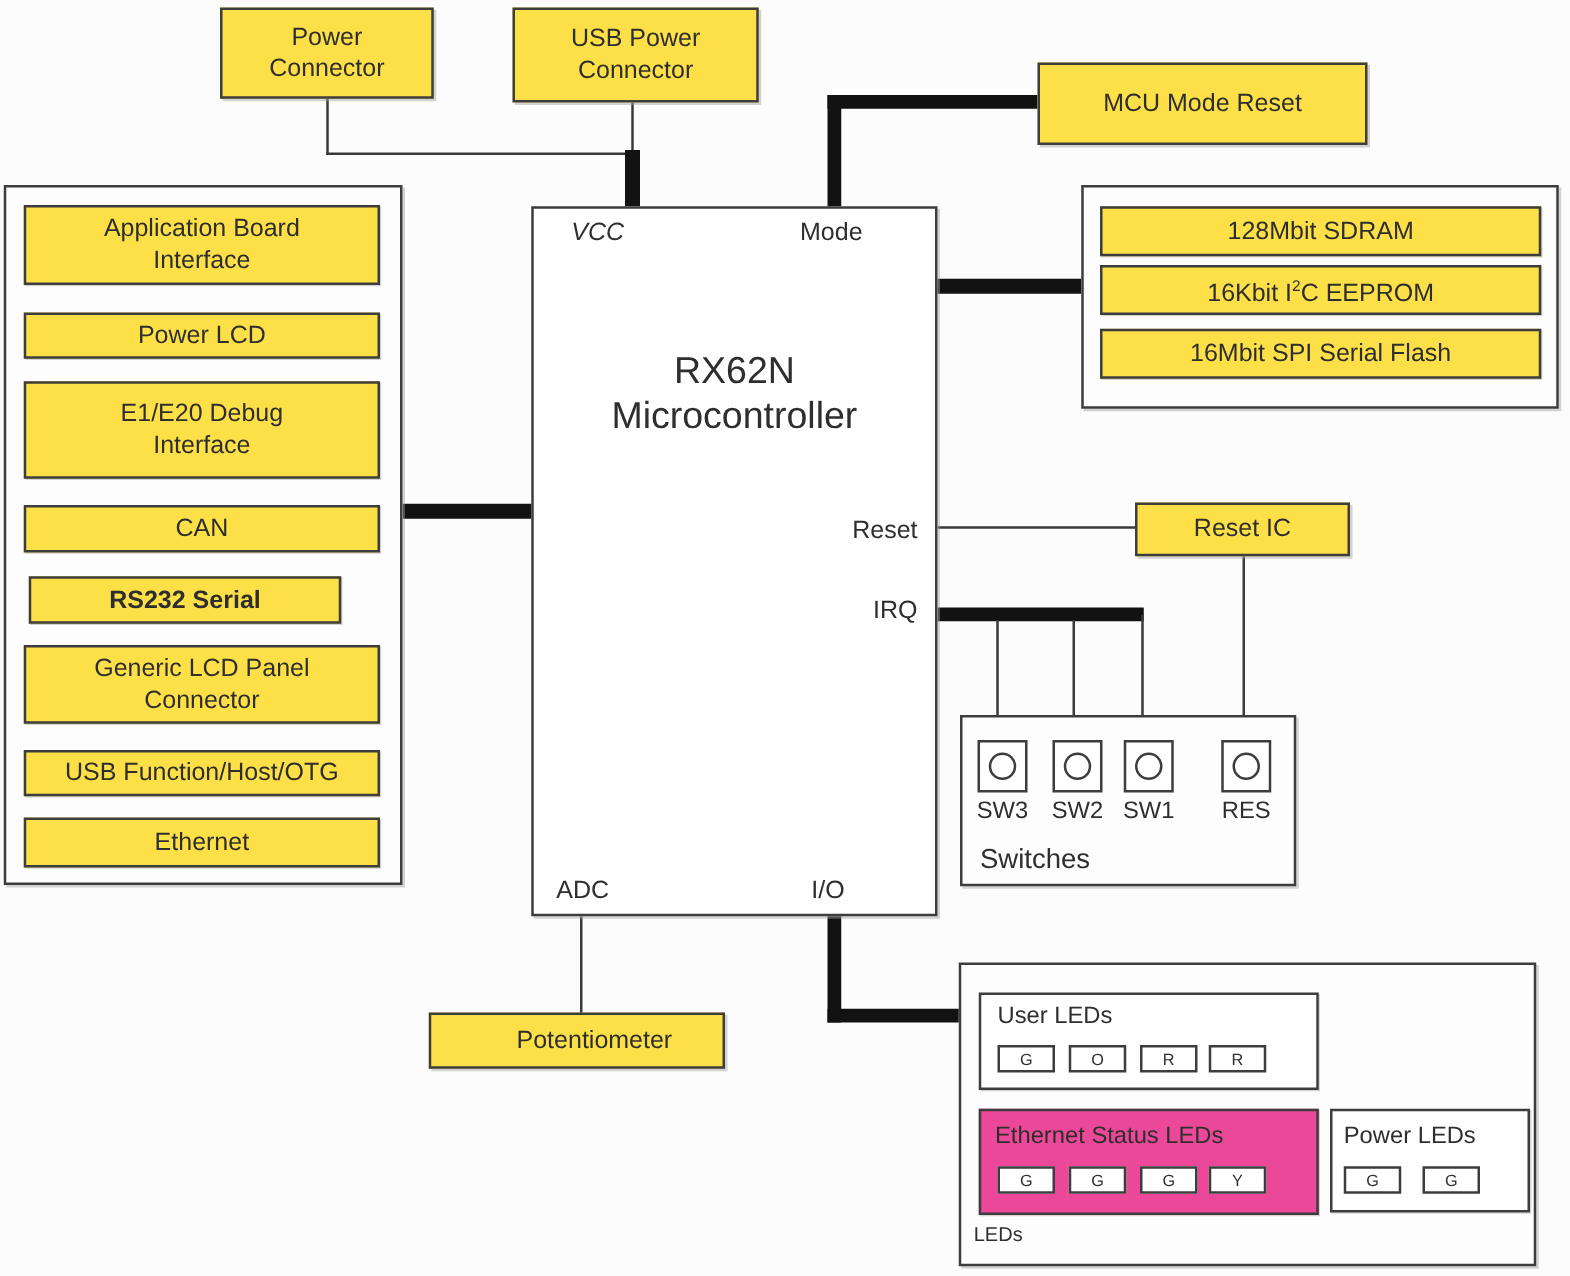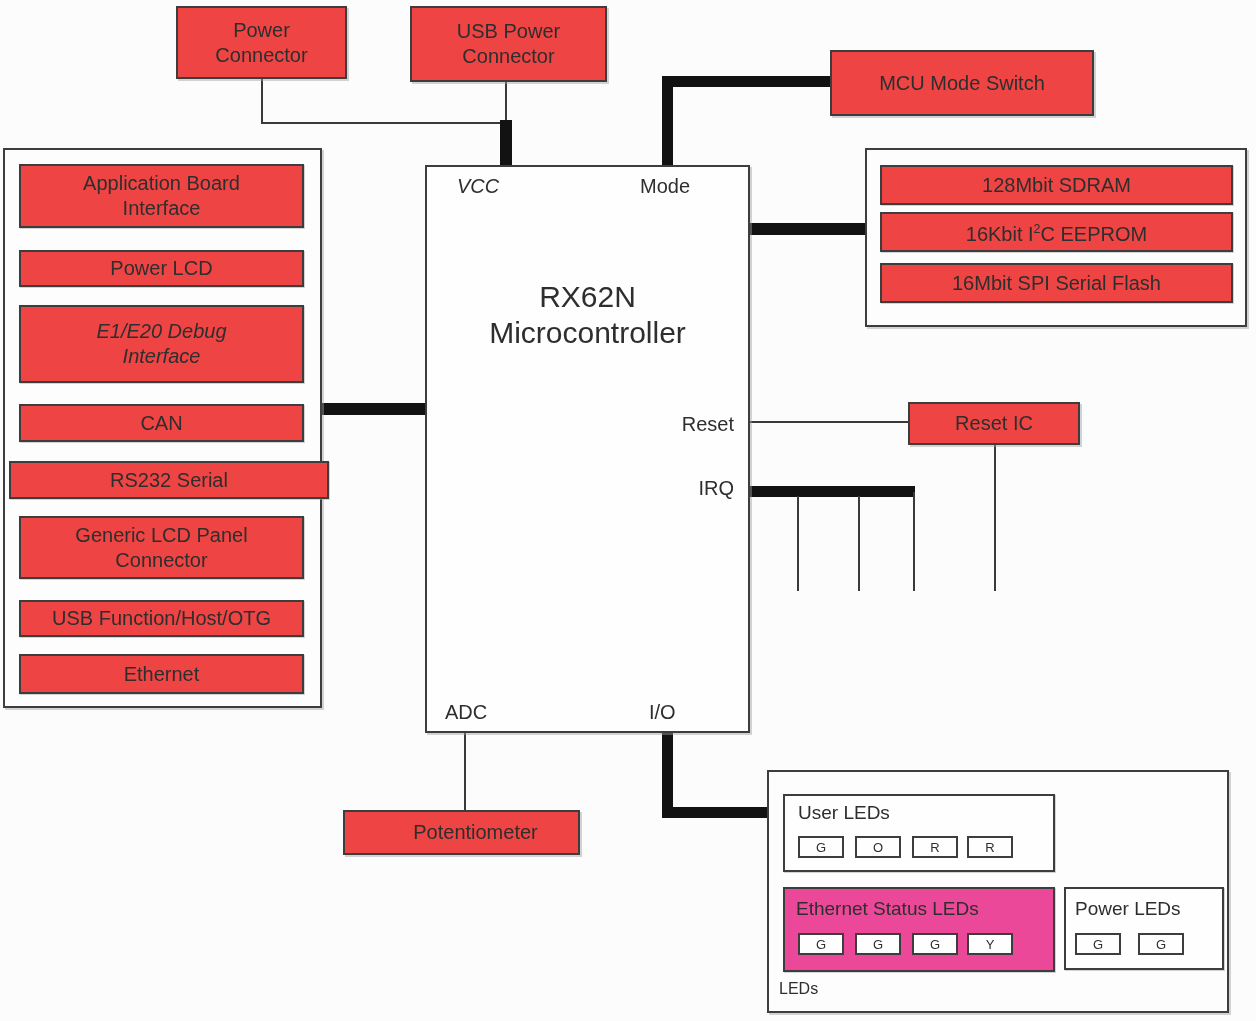--- a/index.html
+++ b/index.html
@@ -2,21 +2,21 @@
 <html><head>
 <meta charset="utf-8">
 <style>
   html,body{margin:0;padding:0;background:#e8e8e8;}
   .stage{
     position:relative;width:1256px;height:1021px;margin:0 auto;
     background:#fcfcfc;overflow:hidden;
     font-family:"Liberation Sans", sans-serif;color:#2e2e2e;
   }
   .box{
-    position:absolute;border:2px solid #3d3d3d;background:#ef4444;
+    position:absolute;border:2px solid #3d3d3d;background:#fde047;
     box-sizing:border-box;display:flex;align-items:center;justify-content:center;
     text-align:center;box-shadow:2px 2px 0 rgba(160,160,160,.45);
   }
   .group{
     position:absolute;border:2px solid #3d3d3d;background:#fdfdfd;
     box-sizing:border-box;box-shadow:2px 2px 0 rgba(160,160,160,.45);
   }
   .inner{box-shadow:1px 1px 0 rgba(170,170,170,.5);}
   .lbl{font-size:20px;line-height:25px;}
   .line{position:absolute;background:#3a3a3a;}
@@ -76,21 +76,21 @@
   </div>
 
   <div class="box" style="left:410px;top:6px;width:197px;height:76px;">
     <div class="lbl">
       <span>USB Power</span><br>
       <span>Connector</span>
     </div>
   </div>
 
   <div class="box" style="left:830px;top:50px;width:264px;height:66px;">
-    <span class="lbl">MCU Mode Switch</span>
+    <span class="lbl">MCU Mode Reset</span>
   </div>
 
   <div class="group" style="left:865px;top:148px;width:382px;height:179px;">
     <div class="box inner" style="left:13px;top:15px;width:353px;height:40px;">
       <span class="lbl">128Mbit SDRAM</span>
     </div>
     <div class="box inner" style="left:13px;top:62px;width:353px;height:40px;">
       <span class="lbl"><span>16Kbit I</span><sup>2</sup><span>C EEPROM</span></span>
     </div>
     <div class="box inner" style="left:13px;top:113px;width:353px;height:40px;">
@@ -98,27 +98,27 @@
     </div>
   </div>
 
   <div class="group" style="left:3px;top:148px;width:319px;height:560px;">
     <div class="box inner" style="left:14px;top:14px;width:285px;height:64px;">
       <span class="lbl" style="max-width:200px;">Application Board Interface</span>
     </div>
     <div class="box inner" style="left:14px;top:100px;width:285px;height:37px;">
       <span class="lbl">Power LCD</span>
     </div>
-    <div class="box inner" style="left:14px;top:155px;width:285px;height:78px;font-style:italic;">
+    <div class="box inner" style="left:14px;top:155px;width:285px;height:78px;">
       <span class="lbl" style="max-width:160px;">E1/E20 Debug Interface</span>
     </div>
     <div class="box inner" style="left:14px;top:254px;width:285px;height:38px;">
       <span class="lbl">CAN</span>
     </div>
-    <div class="box inner" style="left:4px;top:311px;width:320px;height:38px;">
+    <div class="box inner" style="left:18px;top:311px;width:250px;height:38px;font-weight:bold;">
       <span class="lbl">RS232 Serial</span>
     </div>
     <div class="box inner" style="left:14px;top:366px;width:285px;height:63px;">
       <span class="lbl" style="max-width:200px;">Generic LCD Panel Connector</span>
     </div>
     <div class="box inner" style="left:14px;top:450px;width:285px;height:37px;">
       <span class="lbl">USB Function/Host/OTG</span>
     </div>
     <div class="box inner" style="left:14px;top:504px;width:285px;height:40px;">
       <span class="lbl">Ethernet</span>
@@ -135,20 +135,39 @@
     <span class="pin" style="right:14px;top:246px;">Reset</span>
     <span class="pin" style="right:14px;top:310px;">IRQ</span>
     <span class="pin" style="left:18px;top:534px;">ADC</span>
     <span class="pin" style="left:222px;top:534px;">I/O</span>
   </div>
 
   <div class="box" style="left:908px;top:402px;width:172px;height:43px;">
     <span class="lbl">Reset IC</span>
   </div>
 
+  <div class="group" style="left:768px;top:572px;width:269px;height:137px;">
+    <div class="swsq" style="left:12px;top:18px;">
+      <span class="swcircle"></span>
+    </div>
+    <div class="swsq" style="left:72px;top:18px;">
+      <span class="swcircle"></span>
+    </div>
+    <div class="swsq" style="left:129px;top:18px;">
+      <span class="swcircle"></span>
+    </div>
+    <div class="swsq" style="left:207px;top:18px;">
+      <span class="swcircle"></span>
+    </div>
+    <span class="swlbl" style="left:2px;top:64px;">SW3</span>
+    <span class="swlbl" style="left:62px;top:64px;">SW2</span>
+    <span class="swlbl" style="left:119px;top:64px;">SW1</span>
+    <span class="swlbl" style="left:197px;top:64px;">RES</span>
+    <span class="grouplbl" style="left:14px;top:100px;">Switches</span>
+  </div>
 
   <div class="box" style="left:343px;top:810px;width:237px;height:45px;padding-left:28px;">
     <span class="lbl">Potentiometer</span>
   </div>
 
   <div class="group" style="left:767px;top:770px;width:462px;height:243px;">
 
     <div class="group inner" style="left:14px;top:22px;width:272px;height:78px;background:#fefefe;">
       <span class="pin" style="left:13px;top:6px;font-size:19px;">User LEDs</span>
       <div class="chip" style="left:13px;top:40px;">

